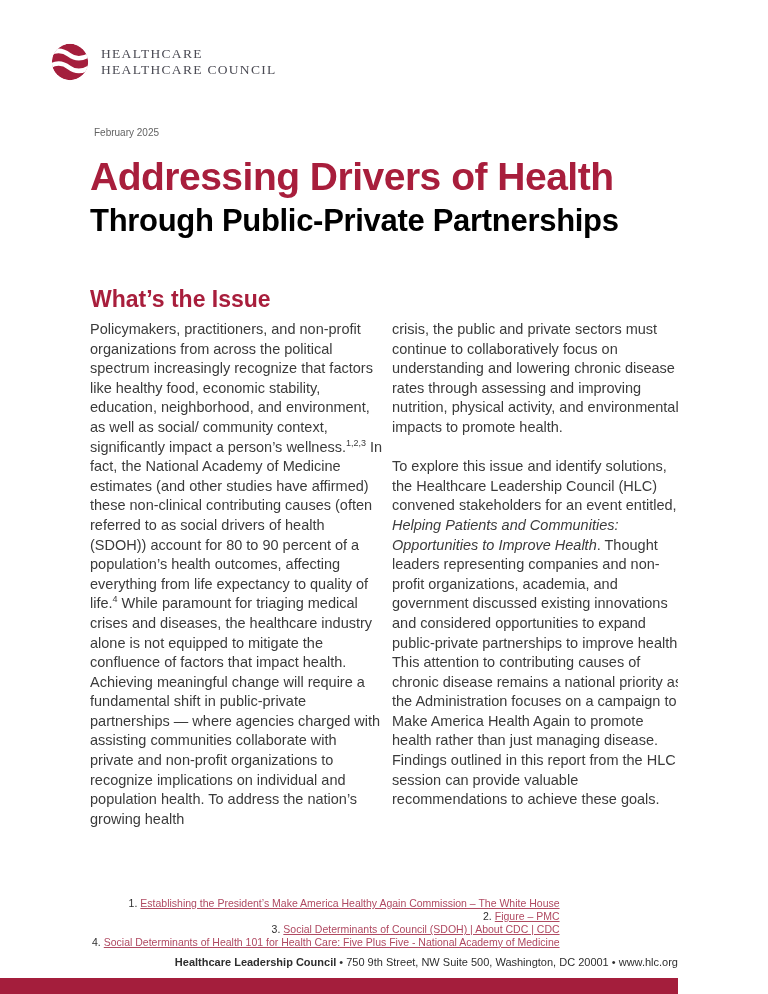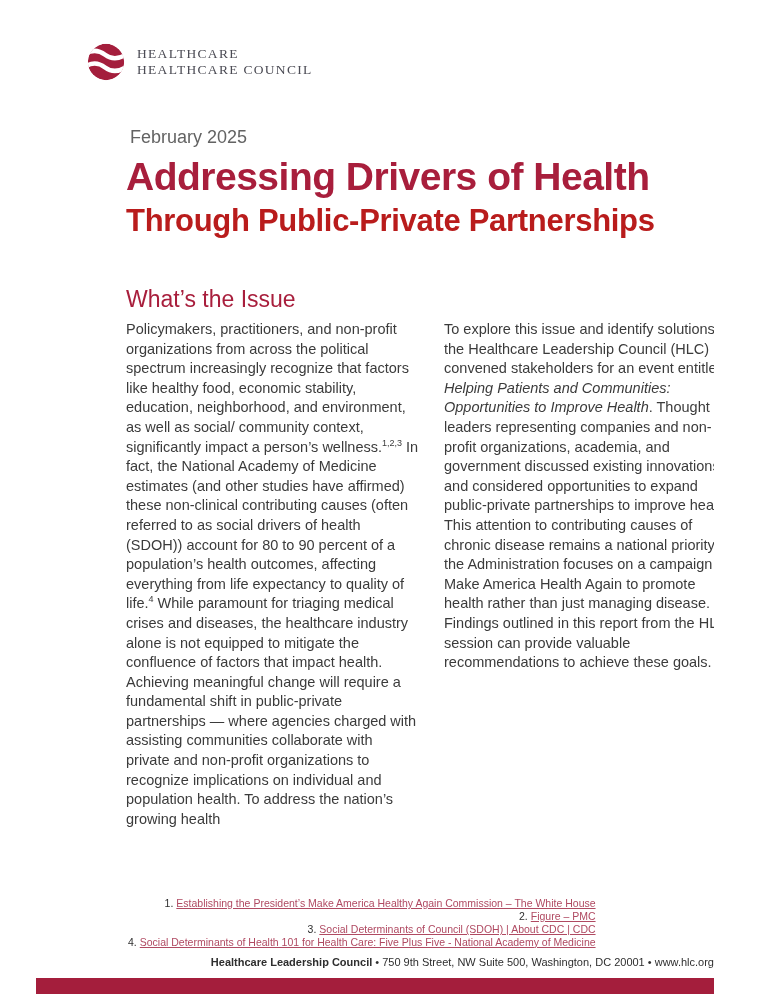--- a/index.html
+++ b/index.html
@@ -7,21 +7,20 @@
   body {
     font-family: "Liberation Sans", sans-serif;
     color: #3b3b3b;
   }
   .page {
     position: relative;
     width: 678px;
     height: 994px;
     background: #ffffff;
     overflow: hidden;
-    margin-left: 36px;
   }
   
   .logo-row {
     position: absolute;
     top: 42px;
     left: 50px;
     display: flex;
     align-items: center;
     gap: 11px;
   }
@@ -32,60 +31,60 @@
     font-size: 13.5px;
     letter-spacing: 1.3px;
     line-height: 16px;
     white-space: nowrap;
   }
   
   .date {
     position: absolute;
     top: 127px;
     left: 94px;
-    font-size: 18px;
+    font-size: 10px;
     color: #636363;
   }
   .title1 {
     position: absolute;
     top: 155px;
     left: 90px;
     font-size: 39px;
     font-weight: bold;
     color: #a81e3c;
     letter-spacing: -0.5px;
     white-space: nowrap;
   }
   .title2 {
     position: absolute;
     top: 203px;
     left: 90px;
     font-size: 31px;
     font-weight: bold;
-    color: #b91c1c;
+    color: #000000;
     letter-spacing: -0.3px;
     white-space: nowrap;
   }
   
   .section-heading {
     position: absolute;
     top: 286px;
     left: 90px;
     font-size: 23px;
-    font-weight: normal;
+    font-weight: bold;
     color: #a81e3c;
   }
   
   .columns {
     position: absolute;
     top: 320px;
     left: 90px;
     width: 612px;
     display: flex;
-    gap: 24px;
+    gap: 8px;
   }
   .col { width: 294px; font-size: 14.5px; line-height: 19.6px; color: #3b3b3b; }
   .col p + p { margin-top: 19.6px; }
   .col sup { font-size: 9px; vertical-align: super; line-height: 0; }
   .col .italic { font-style: italic; }
   
   .footnotes {
     position: absolute;
     top: 897px;
     left: 92px;
@@ -152,20 +151,21 @@
   <h1 class="title1">Addressing Drivers of Health</h1>
   <h1 class="title2">Through Public-Private Partnerships</h1>
 
   <h2 class="section-heading">What’s the Issue</h2>
 
   <div class="columns">
     <div class="col">
       <p><span>Policymakers, practitioners, and non-profit organizations from across the political spectrum increasingly recognize that factors like healthy food, economic stability, education, neighborhood, and environment, as well as social/ community context, significantly impact a person’s wellness.</span><sup>1,2,3</sup><span> In fact, the National Academy of Medicine estimates (and other studies have affirmed) these non-clinical contributing causes (often referred to as social drivers of health (SDOH)) account for 80 to 90 percent of a population’s health outcomes, affecting everything from life expectancy to quality of life.</span><sup>4</sup><span> While paramount for triaging medical crises and diseases, the healthcare industry alone is not equipped to mitigate the confluence of factors that impact health. Achieving meaningful change will require a fundamental shift in public-private partnerships — where agencies charged with assisting communities collaborate with private and non-profit organizations to recognize implications on individual and population health. To address the nation’s growing health</span></p>
     </div>
     <div class="col">
+      <p>crisis, the public and private sectors must continue to collaboratively focus on understanding and lowering chronic disease rates through assessing and improving nutrition, physical activity, and environmental impacts to promote health.</p>
       <p><span>To explore this issue and identify solutions, the Healthcare Leadership Council (HLC) convened stakeholders for an event entitled, </span><span class="italic">Helping Patients and Communities: Opportunities to Improve Health</span><span>. Thought leaders representing companies and non-profit organizations, academia, and government discussed existing innovations and considered opportunities to expand public-private partnerships to improve health. This attention to contributing causes of chronic disease remains a national priority as the Administration focuses on a campaign to Make America Health Again to promote health rather than just managing disease. Findings outlined in this report from the HLC session can provide valuable recommendations to achieve these goals.</span></p>
     </div>
   </div>
 
   <ol class="footnotes">
     <li><span class="footnote-num">1.</span><a class="footnote-link">Establishing the President’s Make America Healthy Again Commission – The White House</a></li>
     <li><span class="footnote-num">2.</span><a class="footnote-link">Figure – PMC</a></li>
     <li><span class="footnote-num">3.</span><a class="footnote-link">Social Determinants of Council (SDOH) | About CDC | CDC</a></li>
     <li><span class="footnote-num">4.</span><a class="footnote-link">Social Determinants of Health 101 for Health Care: Five Plus Five - National Academy of Medicine</a></li>
   </ol>

